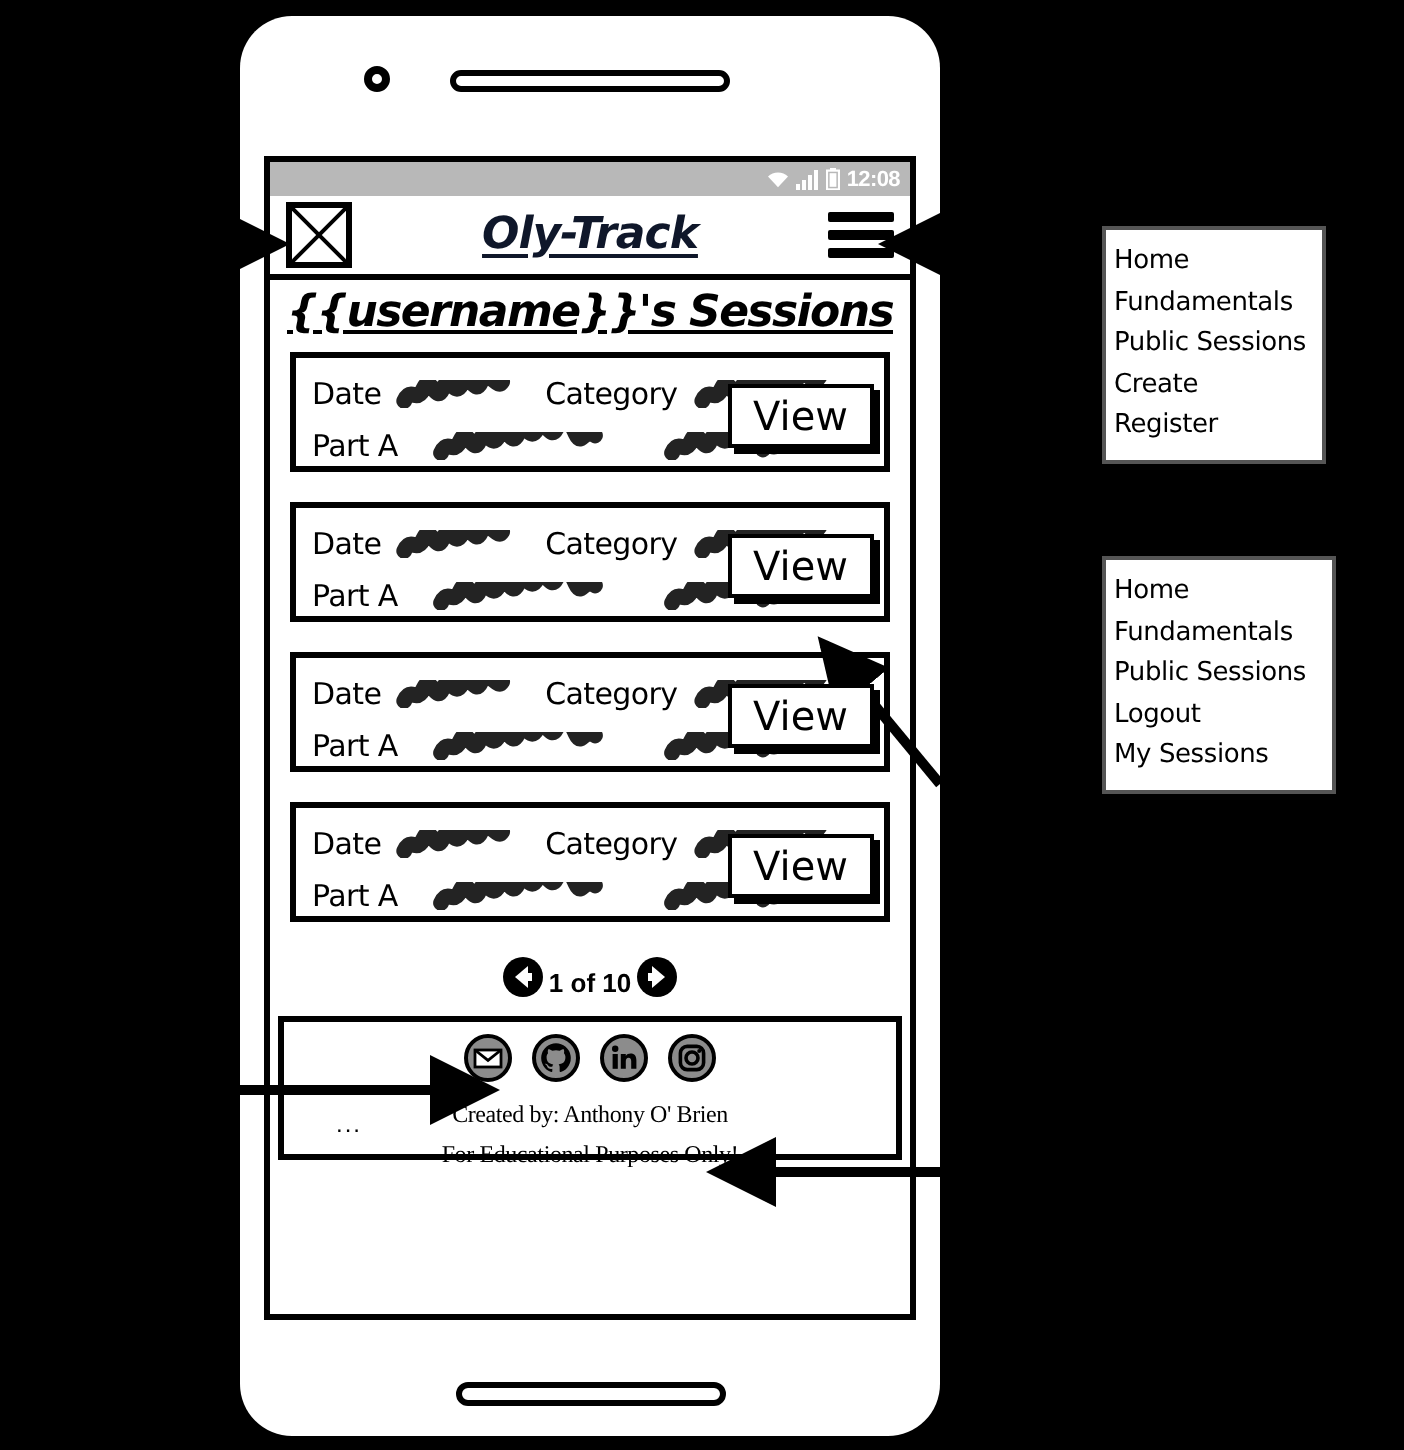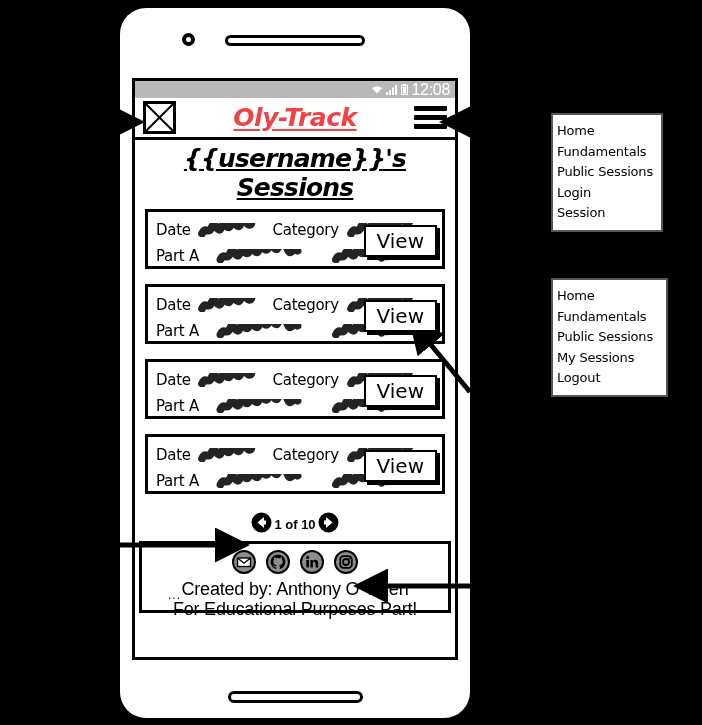--- a/index.html
+++ b/index.html
@@ -41,54 +41,54 @@
     left: 12px; top: 70px;
     width: 326px; height: 582px;
     background: #ffffff;
     border: 3px solid #000;
   }
   .statusbar {
     height: 17px; background: #b8b8b8;
     display: flex; align-items: center; justify-content: flex-end;
     padding-right: 5px; gap: 3px;
   }
-  .sb-time { font-size: 16px; font-weight: normal; color: #fff; letter-spacing: -0.3px; text-align: right; }
+  .sb-time { font-size: 11px; font-weight: bold; color: #fff; letter-spacing: -0.3px; text-align: right; }
   .sb-ico { display: flex; align-items: flex-end; }
 
   
   .appbar {
     height: 42px;
     border-bottom: 3px solid #000;
     display: flex; align-items: center;
     padding: 0 8px;
     position: relative;
     background: #fff;
   }
   .logo-box {
     width: 33px; height: 33px;
     border: 3px solid #000; background: #fff;
     position: relative; flex: 0 0 auto;
   }
   .logo-box svg { position: absolute; left: 0; top: 0; }
   .app-title {
     flex: 1; text-align: center;
-    font-size: 25px; font-style: italic; font-weight: bold;
+    font-size: 22px; font-style: italic; font-weight: bold;
     font-family: "DejaVu Sans", sans-serif;
     letter-spacing: -0.5px;
     text-decoration: underline;
     text-underline-offset: 3px;
-    color: #ef4444;
+    color: #0f172a;
   }
   .hamburger { width: 33px; flex: 0 0 auto; display: flex; flex-direction: column; gap: 4px; }
   .hamburger span { display: block; height: 5px; background: #000; border-radius: 1px; }
 
   
   .page-title {
     text-align: center;
-    font-size: 25px; font-style: italic; font-weight: bold;
+    font-size: 22px; font-style: italic; font-weight: bold;
     font-family: "DejaVu Sans", sans-serif;
     padding: 4px 0 1px;
     text-decoration: underline;
     text-underline-offset: 2px;
     letter-spacing: -0.8px;
     color: #000;
   }
 
   
   .session-list { padding: 6px 10px 0; }
@@ -127,22 +127,22 @@
     border: 3px solid #000;
     margin: 2px 4px 4px;
     height: 72px;
     background: #fff;
     position: relative;
     padding-top: 6px;
   }
   .social-row { display: flex; justify-content: center; gap: 10px; }
   .credit {
     text-align: center;
-    font-size: 18px;
-    font-family: Liberation Sans, sans-serif;
+    font-size: 12px;
+    font-family: Liberation Serif, serif;
     color: #000;
     line-height: 17px;
     margin-top: 3px;
     letter-spacing: -0.2px;
   }
   .dots {
     position: absolute; left: 26px; top: 44px;
     font-size: 12px; color: #000; letter-spacing: 1px;
   }
 
@@ -357,40 +357,40 @@
             <svg width="24" height="24" viewBox="0 0 24 24">
               <circle cx="12" cy="12" r="11" fill="#8c8c8c" stroke="#000" stroke-width="2"></circle>
               <rect x="6.2" y="6.2" width="11.6" height="11.6" rx="3.4" fill="none" stroke="#000" stroke-width="1.8"></rect>
               <circle cx="12" cy="12" r="3" fill="none" stroke="#000" stroke-width="1.8"></circle>
               <circle cx="15.6" cy="8.5" r="1" fill="#000"></circle>
             </svg>
           </span>
         </div>
         <div class="dots">...</div>
         <div class="credit">Created by: Anthony O' Brien</div>
-        <div class="credit">For Educational Purposes Part!</div>
+        <div class="credit">For Educational Purposes Only!</div>
       </div>
 
     </div>
   </div>
 
   <div class="menu" id="menu-guest">
     <div class="menu-item">Home</div>
     <div class="menu-item">Fundamentals</div>
     <div class="menu-item">Public Sessions</div>
-    <div class="menu-item">Login</div>
-    <div class="menu-item">Session</div>
+    <div class="menu-item">Create</div>
+    <div class="menu-item">Register</div>
   </div>
 
   <div class="menu" id="menu-user">
     <div class="menu-item">Home</div>
     <div class="menu-item">Fundamentals</div>
     <div class="menu-item">Public Sessions</div>
+    <div class="menu-item">Logout</div>
     <div class="menu-item">My Sessions</div>
-    <div class="menu-item">Logout</div>
   </div>
 
   <svg class="ann" style="left:0;top:0;width:702px;height:725px">
     <defs>
       <marker id="ah" markerWidth="7" markerHeight="7" refX="6" refY="3.5" orient="auto">
         <polygon points="0 0, 7 3.5, 0 7" fill="#000"></polygon>
       </marker>
     </defs>
 
     <line x1="108" y1="122" x2="140" y2="122" stroke="#000" stroke-width="5" marker-end="url(#ah)"></line>

